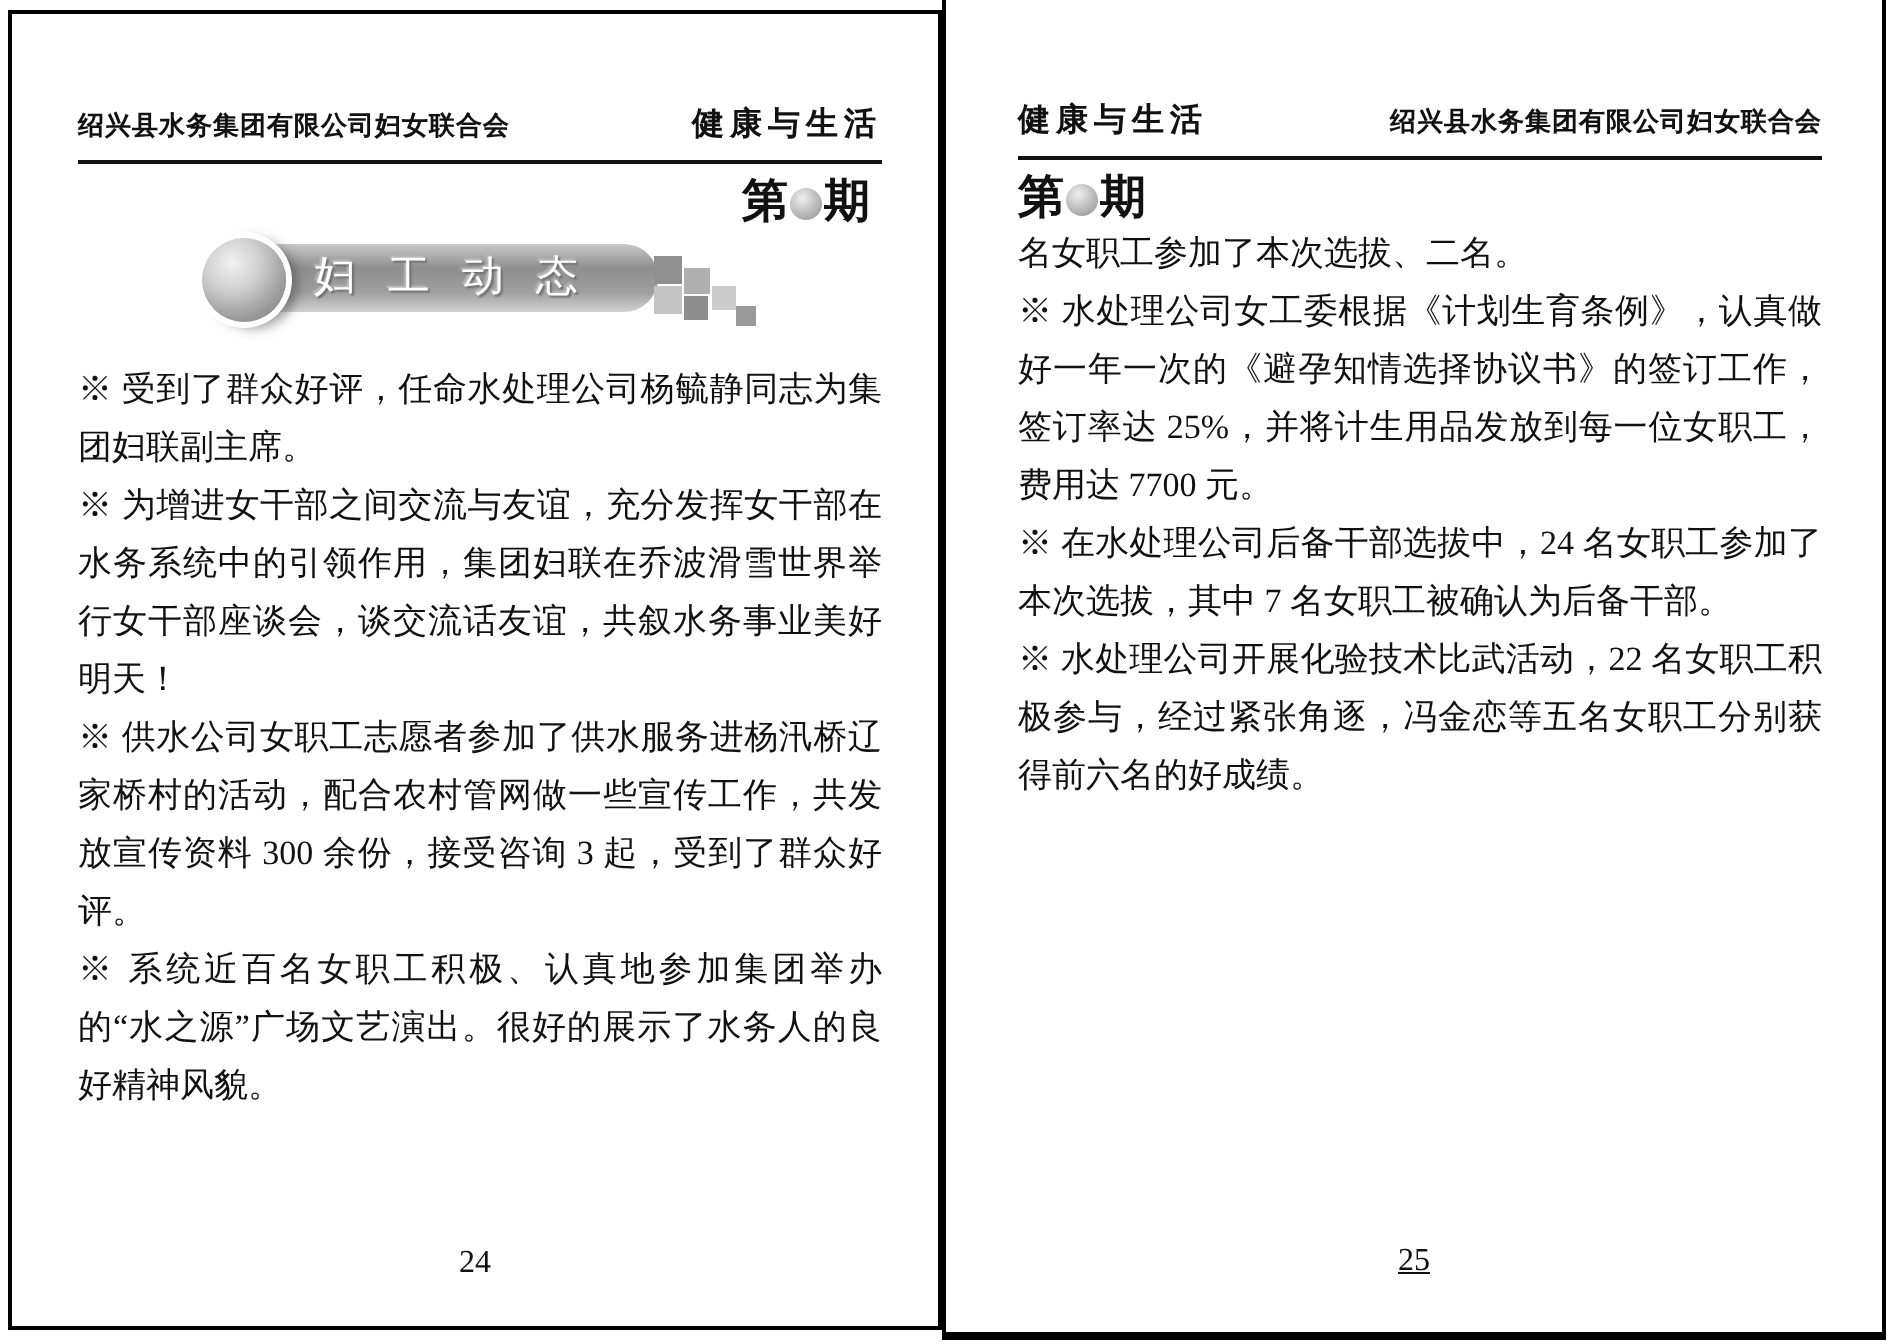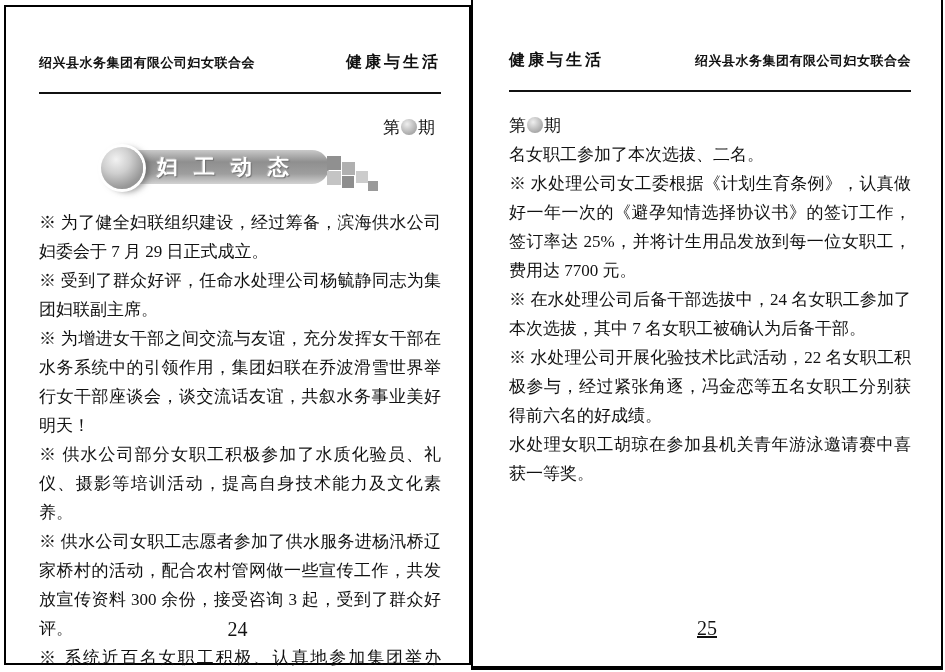--- a/index.html
+++ b/index.html
@@ -39,43 +39,43 @@
     border-bottom: 4px solid #000;
     padding: 50px 30px 0 36px;
   }
 
   
   .page-header {
     display: flex;
     justify-content: space-between;
     align-items: baseline;
     border-bottom: 2px solid #111;
-    padding-bottom: 19px;
+    padding-bottom: 7px;
   }
   .org-name {
     font-family: "Liberation Serif", "DejaVu Serif", serif;
     font-weight: bold;
     font-size: 13px;
     letter-spacing: 0.5px;
     white-space: nowrap;
   }
   .masthead {
     font-family: "Liberation Sans", "DejaVu Sans", sans-serif;
     font-weight: bold;
     font-size: 16px;
     letter-spacing: 3px;
     white-space: nowrap;
   }
 
   
   .issue-line {
     font-family: "Liberation Sans", "DejaVu Sans", sans-serif;
-    font-weight: normal;
-    font-size: 17px;
-    margin-top: 24px;
+    font-weight: bold;
+    font-size: 23px;
+    margin-top: 8px;
     line-height: 20px;
   }
   .page.left .issue-line { text-align: right; padding-right: 6px; }
   .page.right .issue-line { text-align: left; }
   .issue-ball {
     display: inline-block;
     width: 16px; height: 16px;
     border-radius: 50%;
     background: radial-gradient(circle at 38% 32%, #efefef 0%, #c2c2c2 45%, #8d8d8d 100%);
     vertical-align: -2px;
@@ -91,21 +91,21 @@
   }
   .banner-bar {
     position: absolute;
     left: 16px; top: 6px;
     width: 212px; height: 34px;
     border-radius: 17px;
     background: linear-gradient(180deg, #c9c9c9 0%, #8f8f8f 35%, #9e9e9e 70%, #d2d2d2 100%);
     text-align: center;
     line-height: 34px;
     font-family: "Liberation Sans", "DejaVu Sans", sans-serif;
-    font-weight: bold;
+    font-weight: normal;
     font-size: 21px;
     letter-spacing: 16px;
     color: #ffffff;
     text-shadow: 1px 1px 1px #6e6e6e, -1px -1px 1px #bdbdbd;
     text-indent: 16px;
     overflow: hidden;
   }
   .banner-sphere {
     position: absolute;
     left: 0; top: 3px;
@@ -125,21 +125,21 @@
   }
   .page.right .body-text { margin-top: 4px; }
   .para { margin: 0; }
 
   
   .page-number {
     position: absolute;
     left: 0; right: 0;
     bottom: 22px;
     text-align: center;
-    font-size: 20px;
+    font-size: 16px;
   }
   .page.right .page-number { bottom: 26px; text-decoration: underline; }
 </style>
 </head>
 <body>
 
 <div class="spread">
 
   <div class="page left">
 
@@ -157,24 +157,22 @@
       <div class="banner-sphere"></div>
       <div class="checker" style="left:226px;top:12px;width:14px;height:14px;background:#909090;"></div>
       <div class="checker" style="left:226px;top:27px;width:14px;height:14px;background:#c4c4c4;"></div>
       <div class="checker" style="left:241px;top:18px;width:13px;height:13px;background:#b0b0b0;"></div>
       <div class="checker" style="left:241px;top:32px;width:12px;height:12px;background:#8e8e8e;"></div>
       <div class="checker" style="left:255px;top:27px;width:12px;height:12px;background:#cccccc;"></div>
       <div class="checker" style="left:267px;top:37px;width:10px;height:10px;background:#9a9a9a;"></div>
     </div>
 
     <div class="body-text">
-        <p class="para">※ 为了健全妇联组织建设，经过筹备，滨海供水公司妇委会于 7 月 29 日正式成立。</p>
         <p class="para">※ 受到了群众好评，任命水处理公司杨毓静同志为集团妇联副主席。</p>
         <p class="para">※ 为增进女干部之间交流与友谊，充分发挥女干部在水务系统中的引领作用，集团妇联在乔波滑雪世界举行女干部座谈会，谈交流话友谊，共叙水务事业美好明天！</p>
-        <p class="para">※ 供水公司部分女职工积极参加了水质化验员、礼仪、摄影等培训活动，提高自身技术能力及文化素养。</p>
         <p class="para">※ 供水公司女职工志愿者参加了供水服务进杨汛桥辽家桥村的活动，配合农村管网做一些宣传工作，共发放宣传资料 300 余份，接受咨询 3 起，受到了群众好评。</p>
         <p class="para">※ 系统近百名女职工积极、认真地参加集团举办的“水之源”广场文艺演出。很好的展示了水务人的良好精神风貌。</p>
       </div>
 
     <div class="page-number">24</div>
   </div>
 
   <div class="page right">
 
     <div class="page-header">
@@ -184,19 +182,18 @@
 
     <div class="issue-line">
       <span>第</span><span class="issue-ball"></span><span>期</span>
     </div>
 
     <div class="body-text">
         <p class="para">名女职工参加了本次选拔、二名。</p>
         <p class="para">※ 水处理公司女工委根据《计划生育条例》，认真做好一年一次的《避孕知情选择协议书》的签订工作，签订率达 25%，并将计生用品发放到每一位女职工，费用达 7700 元。</p>
         <p class="para">※ 在水处理公司后备干部选拔中，24 名女职工参加了本次选拔，其中 7 名女职工被确认为后备干部。</p>
         <p class="para">※ 水处理公司开展化验技术比武活动，22 名女职工积极参与，经过紧张角逐，冯金恋等五名女职工分别获得前六名的好成绩。</p>
-        <p class="para">水处理女职工胡琼在参加县机关青年游泳邀请赛中喜获一等奖。</p>
       </div>
 
     <div class="page-number">25</div>
   </div>
 
 </div>
 
 </body></html>

